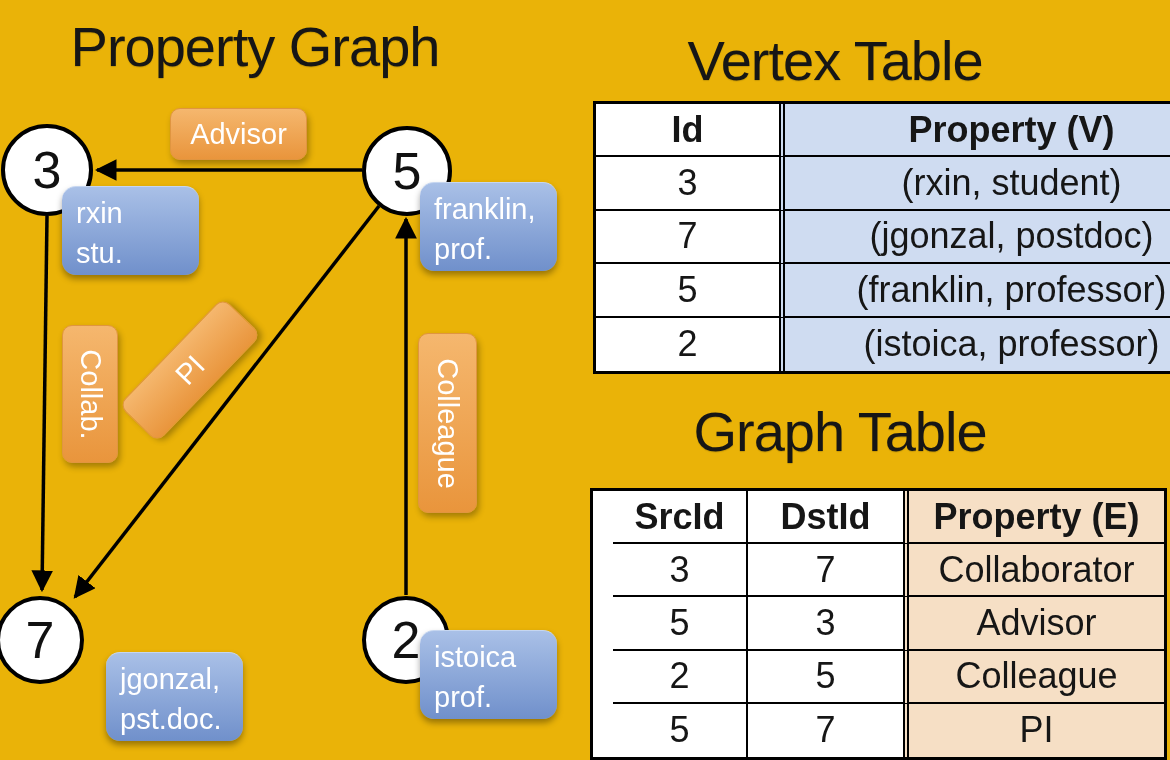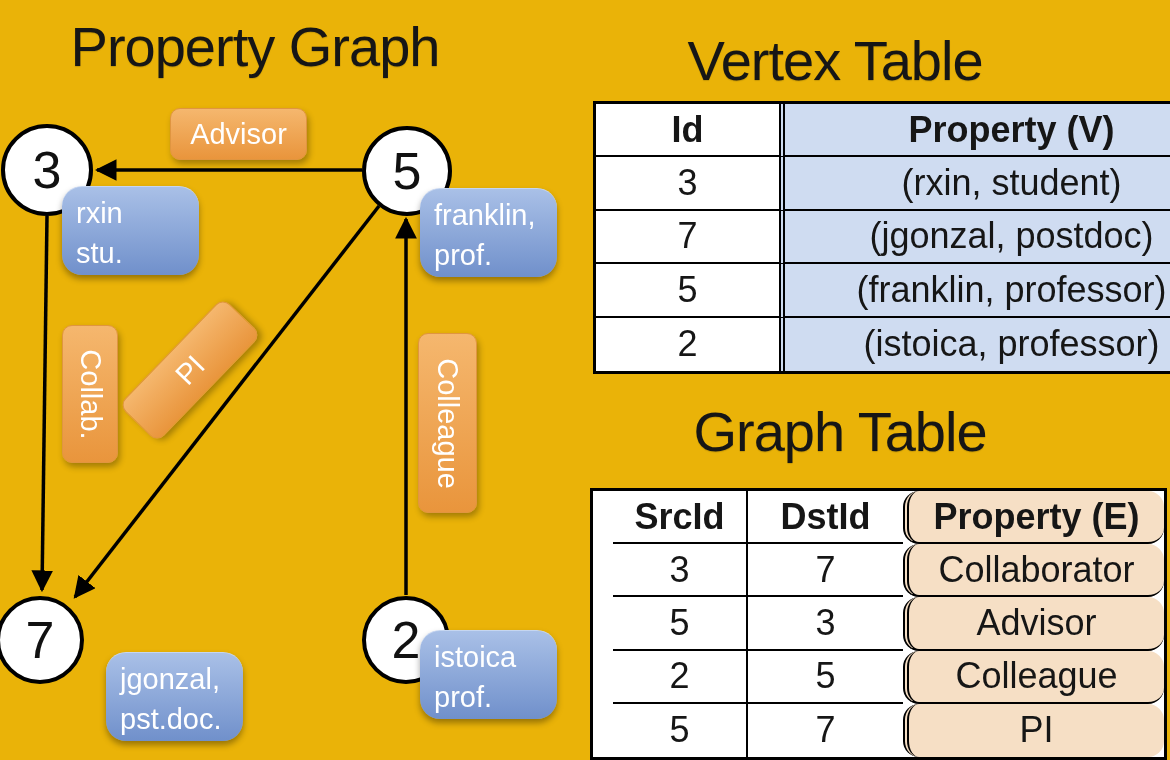--- a/index.html
+++ b/index.html
@@ -28,29 +28,29 @@
     font-size:52px; color:#111; z-index:1;
   }
   .node3 { left:1px;   top:124px; width:92px; height:92px; }
   .node5 { left:362px; top:126px; width:90px; height:90px; }
   .node7 { left:-4px;  top:596px; width:88px; height:88px; }
   .node2 { left:362px; top:596px; width:88px; height:88px; }
 
   
   .pbox {
     position:absolute; box-sizing:border-box; width:137px; height:89px;
-    border-radius:20px; padding:6px 0 0 14px;
+    border-radius:14px; padding:6px 0 0 14px;
     background:linear-gradient(#A9C0E7, #7090CB);
     border-top:1px solid #C6D6F0;
     box-shadow:0 4px 6px rgba(0,0,0,0.35);
     color:#fff; font-size:29px; line-height:40px; z-index:3;
   }
   .pbox span { display:block; white-space:nowrap; }
   .rxin    { left:62px;  top:186px; }
-  .franklin{ left:420px; top:188px; }
+  .franklin{ left:420px; top:182px; }
   .jgonzal { left:62px;  top:652px;margin-left:44px; }
   .istoica { left:420px; top:630px; }
 
   
   .olabel {
     position:absolute; box-sizing:border-box;
     background:linear-gradient(#F5B76E, #E9953C);
     border:1px solid #E09540; border-radius:10px;
     box-shadow:2px 4px 6px rgba(0,0,0,0.3);
     color:#fff; font-size:29px;
@@ -76,21 +76,21 @@
     grid-template-columns:133px 157px 1fr; grid-template-rows:repeat(5, 1fr);padding-left:20px;
   }
   .cell {
     box-sizing:border-box; display:flex; align-items:center; justify-content:center;
     border-bottom:2px solid #000; font-size:36px; color:#161616; white-space:nowrap;
   }
   .cell.th { font-weight:bold; }
   .cell.rlast { border-bottom:none; }
   .cell.vblue   { border-left:6px double #000; background:#CFDCF1; }
   .cell.midcol  { border-left:2px solid #000; }
-  .cell.eorange { border-left:6px double #000; background:#F6DFC5;border-radius:16px; }
+  .cell.eorange { border-left:6px double #000; background:#F6DFC5; }
 </style>
 </head>
 <body>
 
 <div class="stage">
 
   <div class="title graph-title">Property Graph</div>
   <div class="title vertex-title">Vertex Table</div>
   <div class="title edge-title">Graph Table</div>
 

